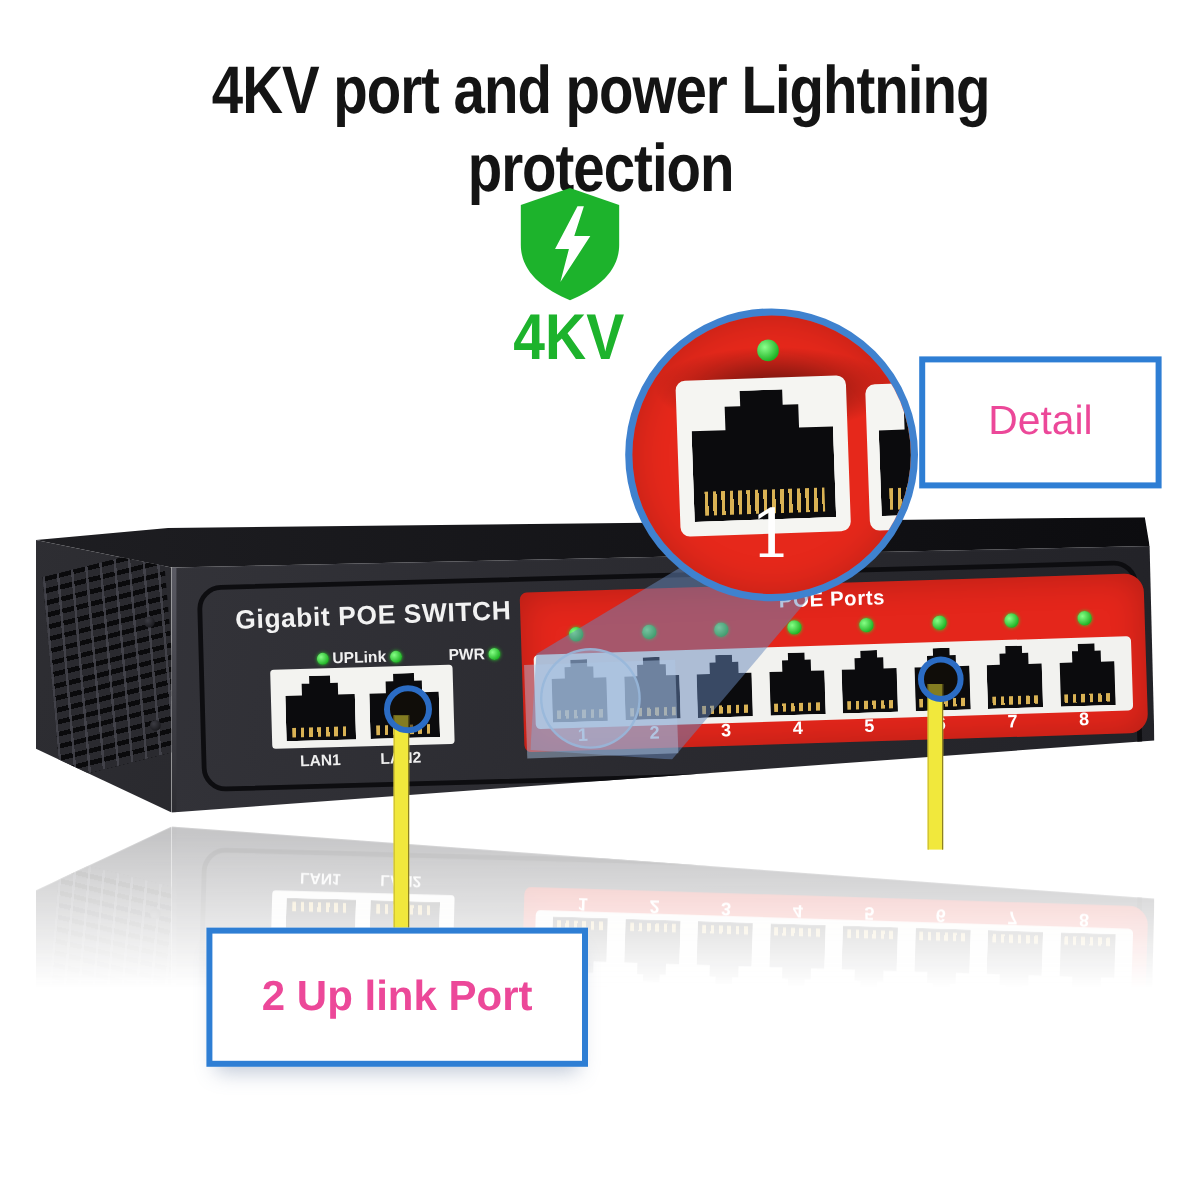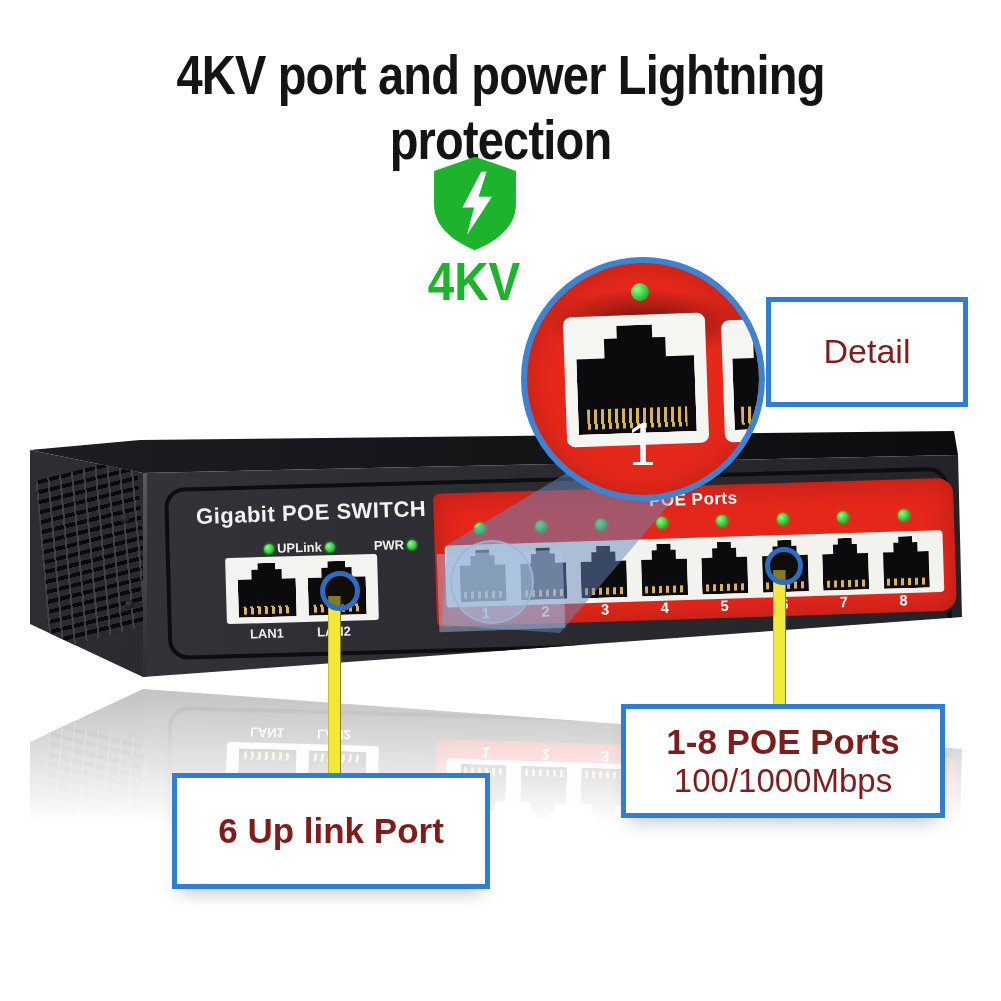--- a/index.html
+++ b/index.html
@@ -102,21 +102,21 @@
   .ring.lan2{left:320px;top:571px;width:30px;height:30px;}
   .ring.port6{left:765px;top:547px;width:28px;height:28px;}
   .yline{position:absolute;width:11px;background:#f1e83c;
          border-left:1px solid #cdbd31;border-right:1px solid #8d8024;}
   .yline.left{left:328px;top:596px;height:182px;}
   .yline.right{left:773px;top:570px;height:138px;}
 
   
   .cbox{position:absolute;background:#ffffff;border:5px solid #2e7ed4;
         display:flex;flex-direction:column;justify-content:center;align-items:center;
-        color:#7f1d1d;text-align:center;}
+        color:#ec4899;text-align:center;}
   .box-detail{left:766px;top:297px;width:192px;height:100px;font-size:34px;line-height:1.15;}
   .box-uplink{left:172px;top:773px;width:308px;height:106px;
               box-shadow:0 12px 16px -8px rgba(110,130,165,0.45);}
   .box-poe{left:621px;top:704px;width:314px;height:104px;
            box-shadow:0 12px 16px -8px rgba(110,130,165,0.45);}
   .cbox .l1{font-size:35px;font-weight:bold;line-height:1.15;}
   .cbox .l2{font-size:33px;line-height:1.15;}
 </style>
 </head>
 <body>
@@ -242,21 +242,17 @@
   <div class="yline left"></div>
   <div class="yline right"></div>
   <div class="ring lan2"></div>
   <div class="ring port6"></div>
 
   <div class="cbox box-detail">
     <div>Detail</div>
   </div>
 
   <div class="cbox box-uplink">
-    <div class="l1">6 Up link Port</div>
-  </div>
-
-  <div class="cbox box-poe">
-    <div class="l1">1-8 POE Ports</div>
-    <div class="l2">100/1000Mbps</div>
-  </div>
+    <div class="l1">2 Up link Port</div>
+  </div>
+
 
 </div>
 
 </body></html>

